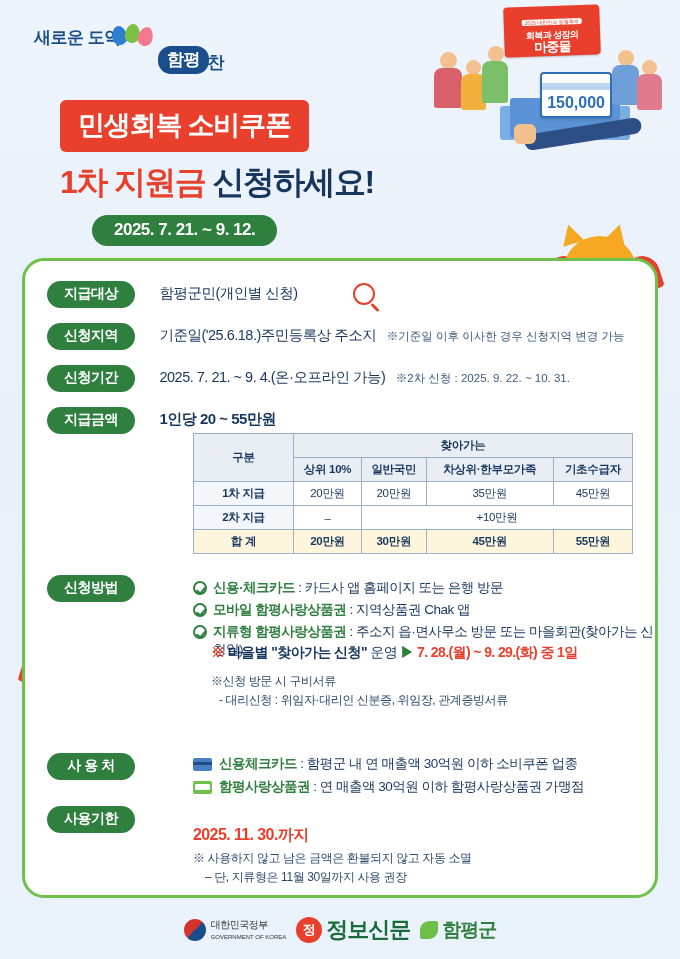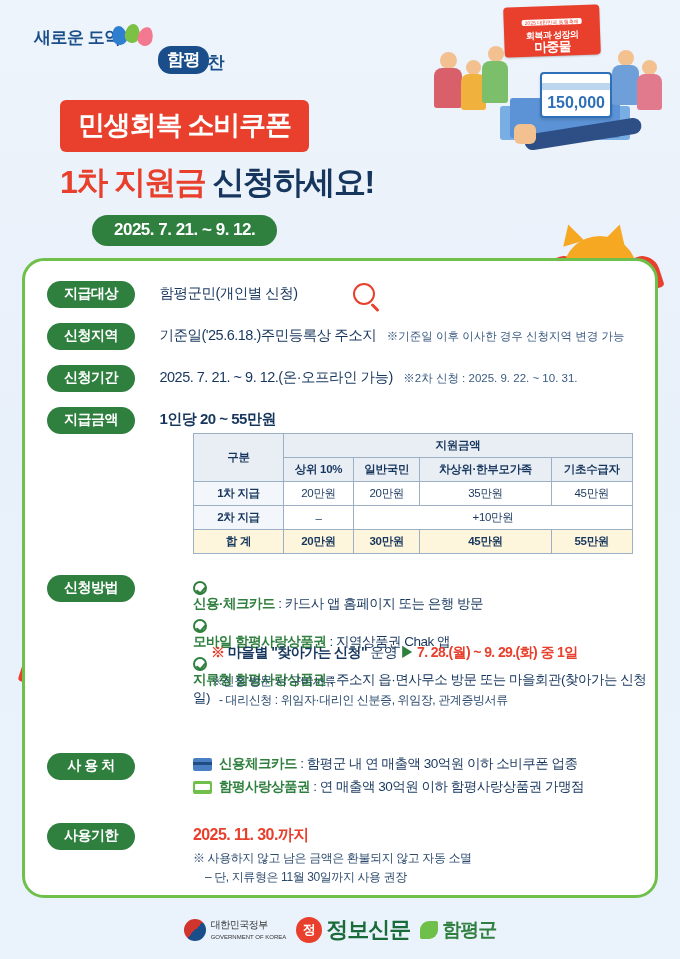--- a/index.html
+++ b/index.html
@@ -172,21 +172,21 @@
     text-align: center;
     padding: 4px 2px;
     color: #17365d;
   }
   table.amt-table thead th { background: #e9eef4; font-weight: bold; }
   table.amt-table .rowhead { background: #f3f6fa; font-weight: bold; }
   table.amt-table tr.total td, table.amt-table tr.total th { background: #fdf6dc; font-weight: bold; }
 
   
   .method-list { position: absolute; left: 168px; top: 318px; }
-  .m-item { display: flex; align-items: flex-start; margin-bottom: 4px; flex-direction: column; }
+  .m-item { display: flex; align-items: flex-start; margin-bottom: 4px; }
   .m-ico {
     width: 14px; height: 14px; border-radius: 50%;
     border: 2px solid #2f7f3f; margin-right: 6px; margin-top: 2px;
     position: relative; flex: none;
   }
   .m-ico:after {
     content: ""; position: absolute; left: 3px; top: 1.5px;
     width: 4px; height: 7px;
     border: solid #2f7f3f; border-width: 0 2px 2px 0;
     transform: rotate(40deg);
@@ -401,34 +401,34 @@
     </div>
 
     <div class="row" style="left:22px;top:62px;">
       <span class="pill">신청지역</span>
       <span class="rtxt" style="margin-left:20px;">기준일('25.6.18.)주민등록상 주소지</span>
       <span class="small" style="margin-left:6px;">※기준일 이후 이사한 경우 신청지역 변경 가능</span>
     </div>
 
     <div class="row" style="left:22px;top:104px;">
       <span class="pill">신청기간</span>
-      <span class="rtxt" style="margin-left:20px;">2025. 7. 21. ~ 9. 12.(온·오프라인 가능)</span>
+      <span class="rtxt" style="margin-left:20px;">2025. 7. 21. ~ 9. 4.(온·오프라인 가능)</span>
       <span class="small" style="margin-left:6px;">※2차 신청 : 2025. 9. 22. ~ 10. 31.</span>
     </div>
 
     <div class="row" style="left:22px;top:146px;">
       <span class="pill">지급금액</span>
       <span class="rtxt bold-navy" style="margin-left:20px;font-size:15px;">1인당 20 ~ 55만원</span>
     </div>
 
     <table class="amt-table">
       <thead>
         <tr>
-          <th rowspan="2" style="width:90px;">구분</th>
-          <th colspan="4">지원금액</th>
+          <th rowspan="2" style="width:100px;">구분</th>
+          <th colspan="4">찾아가는</th>
         </tr>
         <tr>
           <th>상위 10%</th>
           <th>일반국민</th>
           <th>차상위·한부모가족</th>
           <th>기초수급자</th>
         </tr>
       </thead>
       <tbody>
         <tr>
@@ -492,21 +492,21 @@
       <div class="u-item">
         <span class="u-ico card1"></span>
         <span class="u-txt"><span class="g">신용체크카드</span><span> : 함평군 내 연 매출액 30억원 이하 소비쿠폰 업종</span></span>
       </div>
       <div class="u-item">
         <span class="u-ico card2"></span>
         <span class="u-txt"><span class="g">함평사랑상품권</span><span> : 연 매출액 30억원 이하 함평사랑상품권 가맹점</span></span>
       </div>
     </div>
 
-    <div class="row" style="left:22px;top:562px;">
+    <div class="row" style="left:22px;top:545px;">
       <span class="pill">사용기한</span>
     </div>
     <div class="period-main">2025. 11. 30.까지</div>
     <div class="period-notes">
       <div>※ 사용하지 않고 남은 금액은 환불되지 않고 자동 소멸</div>
       <div style="padding-left:12px;">– 단, 지류형은 11월 30일까지 사용 권장</div>
     </div>
 
   </div>
 

